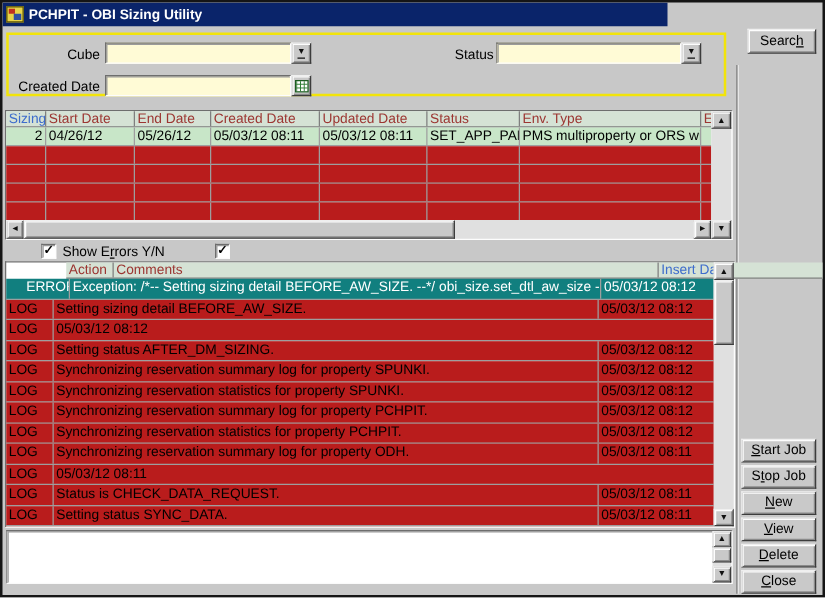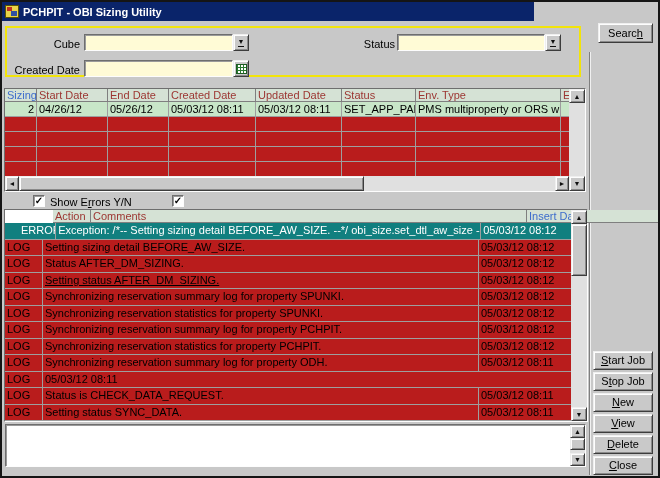--- a/index.html
+++ b/index.html
@@ -256,26 +256,25 @@
       <div class="g-cell" style="width:92px; line-height:15px; border-right:none;">05/03/12 08:12</div>
     </div>
 
     <div class="g-row g-body-row" style="width:566px; height:16.5px;">
       <div class="g-cell" style="width:38px; line-height:15px;">LOG</div>
       <div class="g-cell" style="width:436px; line-height:15px;">Setting sizing detail BEFORE_AW_SIZE.</div>
       <div class="g-cell" style="width:92px; line-height:15px; border-right:none;">05/03/12 08:12</div>
     </div>
     <div class="g-row g-body-row" style="width:566px; height:16.5px;">
       <div class="g-cell" style="width:38px; line-height:15px;">LOG</div>
-      <div class="g-cell" style="width:436px; line-height:15px;">Status AFTER_DM_SIZING.</div>
-      <div class="g-cell" style="width:92px; line-height:15px; border-right:none;">05/03/12 08:12</div>
-    </div>
-    <div class="g-row g-body-row" style="width:566px; height:16.5px;">
-      <div class="g-cell" style="width:38px; line-height:15px;">LOG</div>
-      <div class="g-cell" style="width:436px; line-height:15px;text-decoration:underline;">Setting status AFTER_DM_SIZING.</div>
+      <div class="g-cell" style="width:92px; line-height:15px; border-right:none;">05/03/12 08:12</div>
+    </div>
+    <div class="g-row g-body-row" style="width:566px; height:16.5px;">
+      <div class="g-cell" style="width:38px; line-height:15px;">LOG</div>
+      <div class="g-cell" style="width:436px; line-height:15px;">Setting status AFTER_DM_SIZING.</div>
       <div class="g-cell" style="width:92px; line-height:15px; border-right:none;">05/03/12 08:12</div>
     </div>
     <div class="g-row g-body-row" style="width:566px; height:16.5px;">
       <div class="g-cell" style="width:38px; line-height:15px;">LOG</div>
       <div class="g-cell" style="width:436px; line-height:15px;">Synchronizing reservation summary log for property SPUNKI.</div>
       <div class="g-cell" style="width:92px; line-height:15px; border-right:none;">05/03/12 08:12</div>
     </div>
     <div class="g-row g-body-row" style="width:566px; height:16.5px;">
       <div class="g-cell" style="width:38px; line-height:15px;">LOG</div>
       <div class="g-cell" style="width:436px; line-height:15px;">Synchronizing reservation statistics for property SPUNKI.</div>

